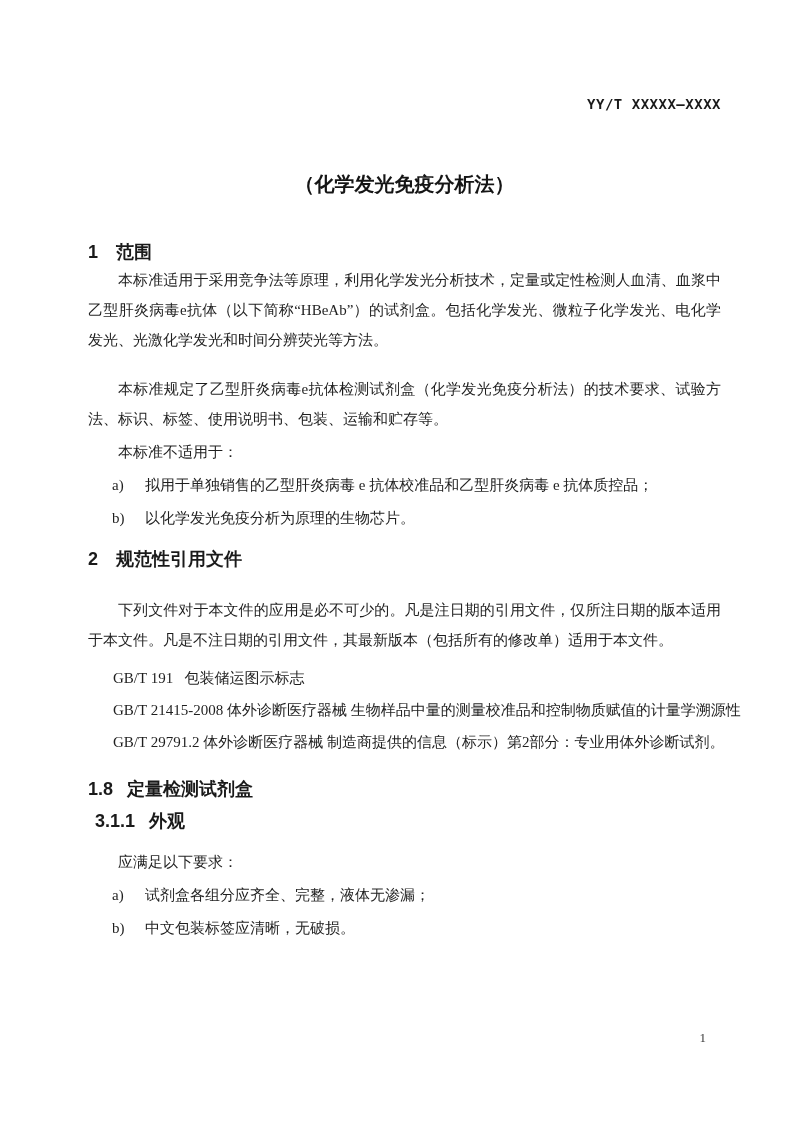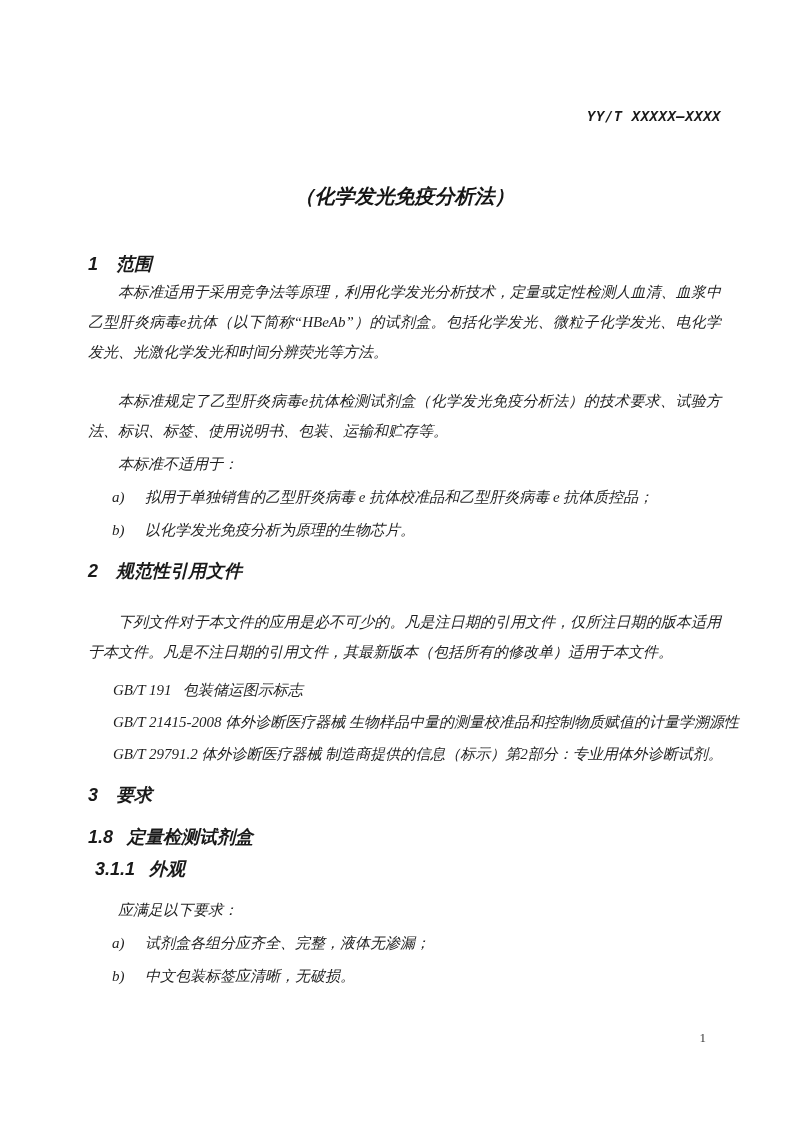--- a/index.html
+++ b/index.html
@@ -6,23 +6,22 @@
   .page {
     position:relative;
     width:793px; height:1122px;
     background:#ffffff;
     color:#1f1f1f;
     font-family:"Liberation Serif", serif;
     overflow:hidden;
   }
   .content {
     position:absolute;
-    left:88px; top:12px;
+    left:88px; top:0;
     width:633px;
-    font-style:italic;
   }
   .std-code {
     margin-top:96px;
     text-align:right;
     font-size:14px;
     letter-spacing:0.5px;
     font-family:"DejaVu Sans Mono", monospace;
     font-weight:bold;
     color:#1a1a1a;
   }
@@ -116,21 +115,20 @@
       </div>
 
     <h2 class="sec-heading mt-sec2"><span class="num">2</span><span>规范性引用文件</span></h2>
 
     <p class="para after-heading-2">下列文件对于本文件的应用是必不可少的。凡是注日期的引用文件，仅所注日期的版本适用于本文件。凡是不注日期的引用文件，其最新版本（包括所有的修改单）适用于本文件。</p>
 
     <div class="ref first">GB/T 191   包装储运图示标志</div>
     <div class="ref">GB/T 21415-2008 体外诊断医疗器械 生物样品中量的测量校准品和控制物质赋值的计量学溯源性</div>
     <div class="ref">GB/T 29791.2 体外诊断医疗器械 制造商提供的信息（标示）第2部分：专业用体外诊断试剂。</div>
 
-    <h2 class="sec-heading mt-sec3"><span class="num">3</span><span>要求</span></h2>
 
     <h3 class="sec-heading sub-heading mt-sub31"><span class="num">1.8</span><span>定量检测试剂盒</span></h3>
 
     <h4 class="sec-heading sub-heading mt-sub311"><span class="num">3.1.1</span><span>外观</span></h4>
 
     <p class="para after-heading-3">应满足以下要求：</p>
 
     <div class="list-item">
         <span class="marker">a)</span>
         <span class="li-text">试剂盒各组分应齐全、完整，液体无渗漏；</span>

